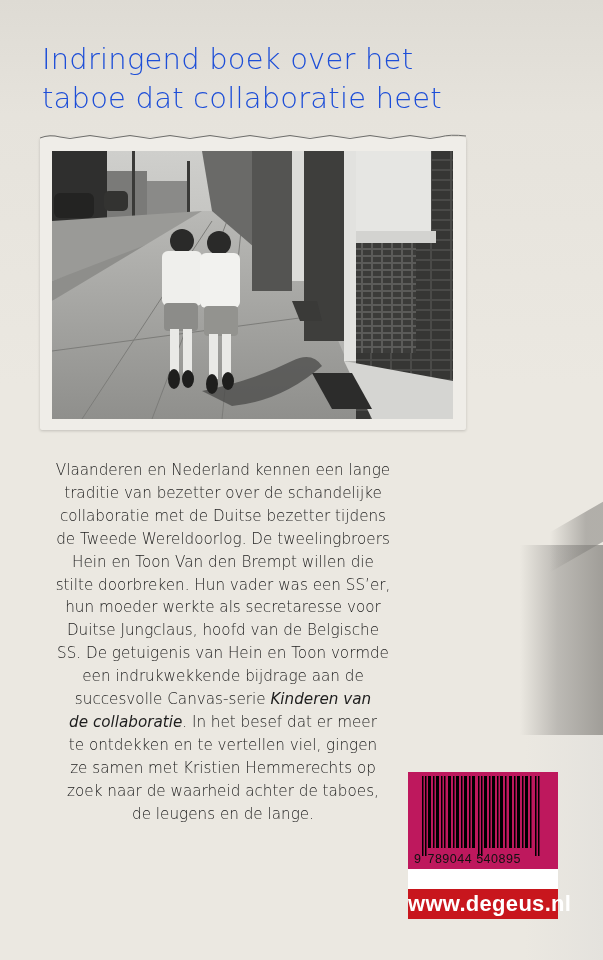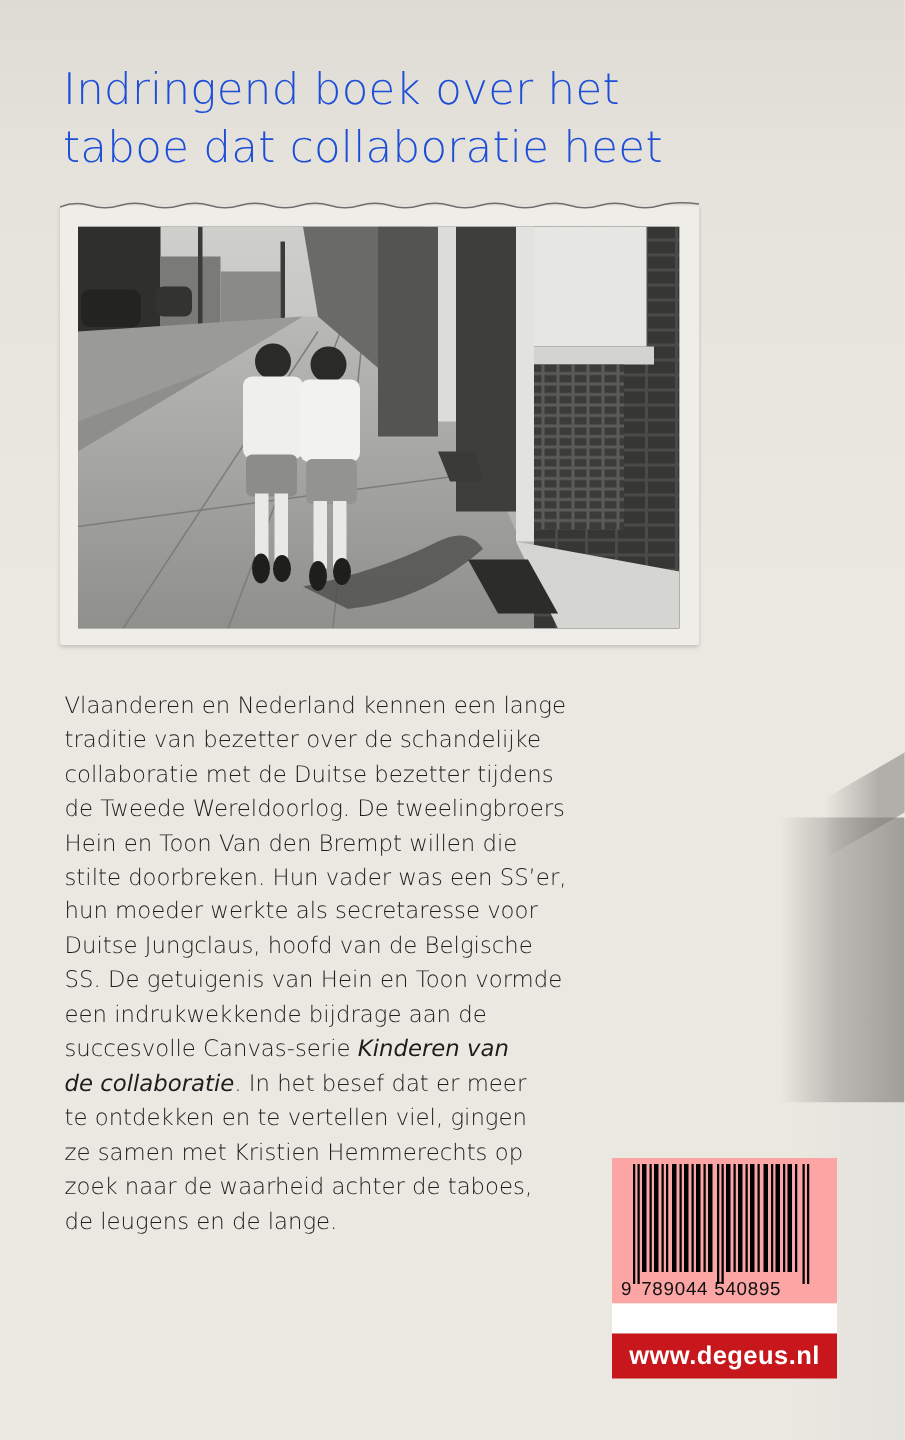--- a/index.html
+++ b/index.html
@@ -44,42 +44,42 @@
     position: absolute; left: 0; top: -4px; width: 426px; height: 8px;
   }
   .photo {
     position: absolute; left: 12px; top: 14px; width: 401px; height: 268px;
     overflow: hidden; background: #8a8a88;
   }
   .photo svg { display: block; }
   .body-text {
     position: absolute; left: 43px; top: 459px; width: 360px;
     font-family: "DejaVu Sans", sans-serif; font-weight: 300;
-    font-size: 15.2px; line-height: 22.9px; color: #1d1d1d;
+    font-size: 15.2px; line-height: 22.9px; color: #1d1d1d; text-align: center;
   }
   .body-text .line { display: block; white-space: nowrap; }
   .body-text em { }
   .barcode-box {
     position: absolute; left: 408px; top: 772px; width: 150px; height: 97px;
-    background: #fca5a5;
+    background: #be185d;
   }
   .barcode-bars {
     position: absolute; left: 14px; top: 4px; width: 118px; height: 80px;
   }
   .isbn {
     position: absolute; left: 6px; top: 80px; width: 140px;
     font-family: "Liberation Sans", sans-serif; font-size: 12.5px; color: #111;
     letter-spacing: 0.5px; line-height: 14px; white-space: nowrap;
   }
   .isbn .first { margin-right: 6px; }
   .url-box {
     position: absolute; left: 408px; top: 889px; width: 150px; height: 30px;
     background: #c8161d; color: #ffffff;
     font-family: "Liberation Sans", sans-serif; font-weight: bold;
-    font-size: 17px; line-height: 30px; text-align: center; letter-spacing: 0.3px;
+    font-size: 22px; line-height: 30px; text-align: center; letter-spacing: 0.3px;
   }
   .url-box-top {
     position: absolute; left: 408px; top: 869px; width: 150px; height: 20px; background: #ffffff;
   }
 </style>
 </head>
 <body>
 
 <div class="bg"></div>
 <div class="bg-building"></div>

